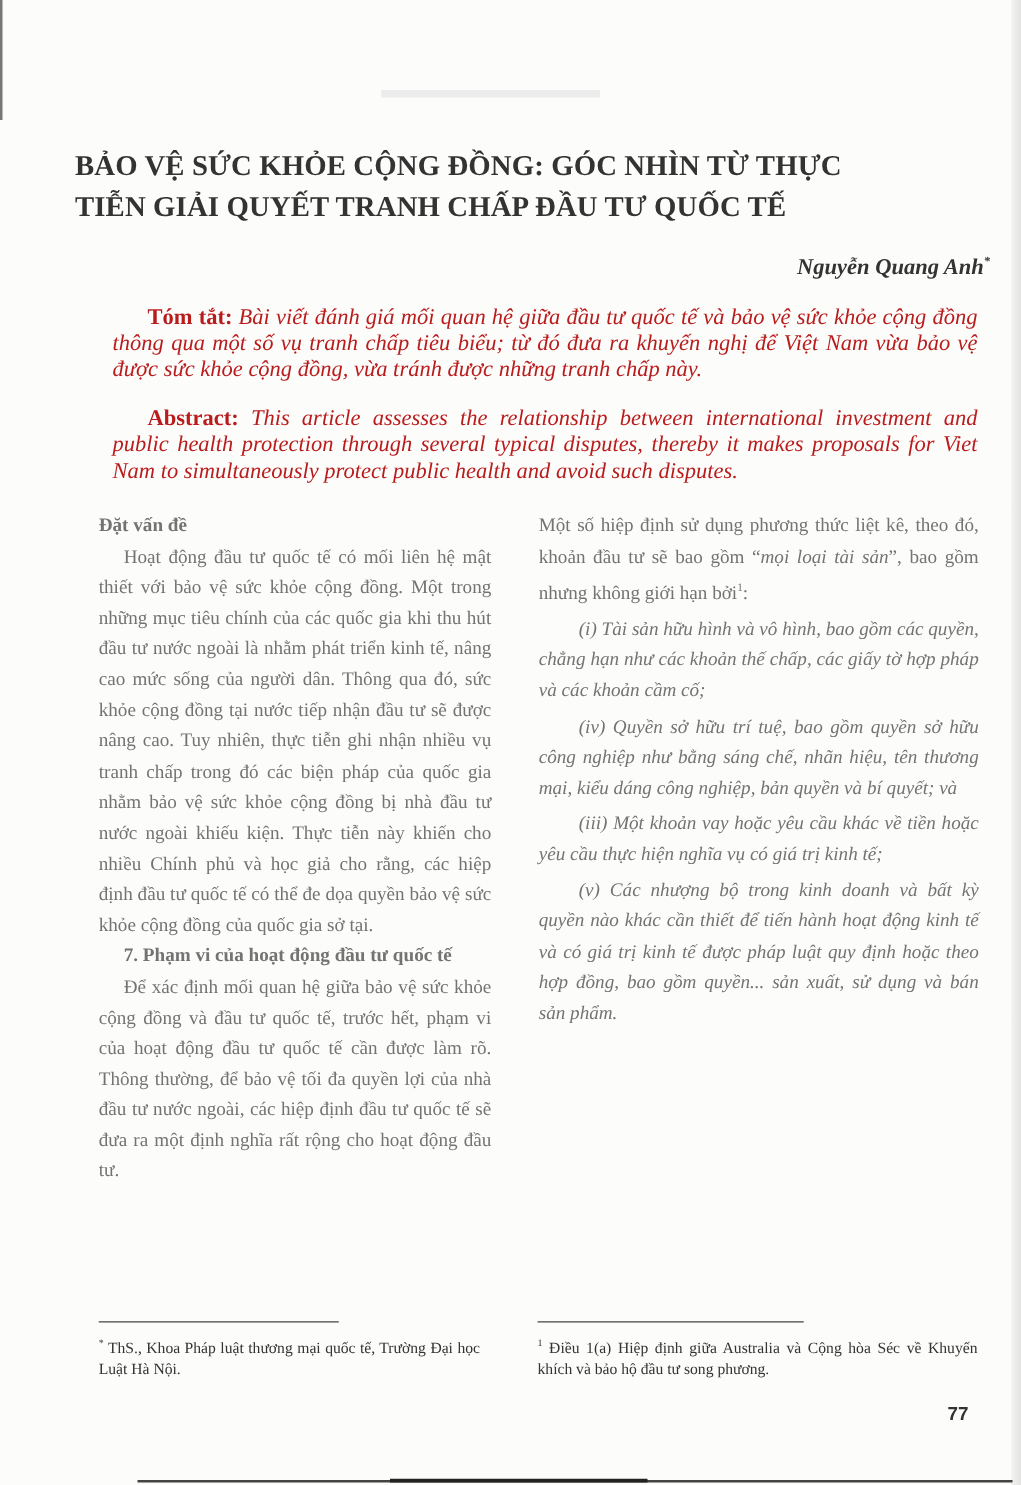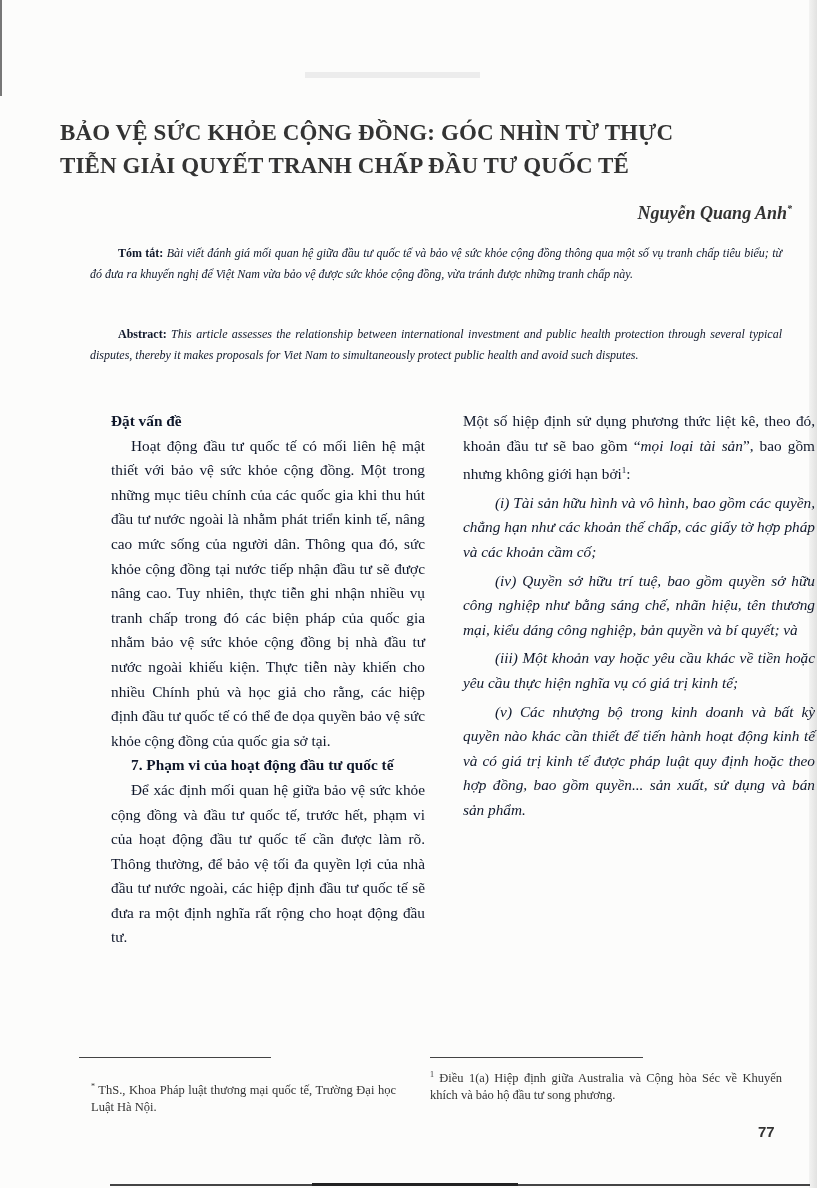--- a/index.html
+++ b/index.html
@@ -19,28 +19,28 @@
     color: #333; letter-spacing: 0.1px;
   }
   .author {
     position: absolute; right: 25px; top: 203px;
     font-style: italic; font-weight: bold; font-size: 18px; color: #333;
   }
   .author sup { font-size: 10px; }
 
   .abstract-block {
     position: absolute; left: 90px; width: 692px;
-    font-size: 12px; line-height: 21px; text-align: justify; color: #0f172a;
+    font-size: 18px; line-height: 21px; text-align: justify; color: #b91c1c;
   }
   .abstract-block .lbl { font-weight: bold; font-style: normal; }
   .abstract-block .txt { font-style: italic; }
   .abs-vi { top: 243px; text-indent: 28px; }
   .abs-en { top: 324px; text-indent: 28px; }
 
-  .col { position: absolute; top: 409px; font-size: 15.3px; line-height: 24.6px; text-align: justify; color: #0f172a; margin-left: 32px; }
+  .col { position: absolute; top: 409px; font-size: 15.3px; line-height: 24.6px; text-align: justify; color: #737373; }
   .col-left { left: 79px; width: 314px; }
   .col-right { left: 431px; width: 352px; }
 
   .h-sec { font-weight: bold; text-indent: 0; margin: 0; }
   .para { margin: 0; text-indent: 20px; }
   .h-num { font-weight: bold; margin: 0; text-indent: 20px; }
   .right-intro { margin: 0; text-indent: 0; }
   .item { margin: 0 0 0 0; text-indent: 32px; font-style: italic; }
   .item + .item { margin-top: 4px; }
   .right-intro + .item { margin-top: 4px; }
@@ -102,21 +102,21 @@
   </p>
   <p class="item">(i) Tài sản hữu hình và vô hình, bao gồm các quyền, chẳng hạn như các khoản thế chấp, các giấy tờ hợp pháp và các khoản cầm cố;</p>
   <p class="item">(iv) Quyền sở hữu trí tuệ, bao gồm quyền sở hữu công nghiệp như bằng sáng chế, nhãn hiệu, tên thương mại, kiểu dáng công nghiệp, bản quyền và bí quyết; và</p>
   <p class="item">(iii) Một khoản vay hoặc yêu cầu khác về tiền hoặc yêu cầu thực hiện nghĩa vụ có giá trị kinh tế;</p>
   <p class="item">(v) Các nhượng bộ trong kinh doanh và bất kỳ quyền nào khác cần thiết để tiến hành hoạt động kinh tế và có giá trị kinh tế được pháp luật quy định hoặc theo hợp đồng, bao gồm quyền... sản xuất, sử dụng và bán sản phẩm.</p>
 </div>
 
 <div class="fn-rule fn-rule-left"></div>
 <div class="fn-rule fn-rule-right"></div>
 
-<p class="footnote fn-left" style="margin:12px">
+<p class="footnote fn-left" style="margin:0">
   <sup>*</sup>
   <span>ThS., Khoa Pháp luật thương mại quốc tế, Trường Đại học Luật Hà Nội.</span>
 </p>
 <p class="footnote fn-right" style="margin:0">
   <sup>1</sup>
   <span>Điều 1(a) Hiệp định giữa Australia và Cộng hòa Séc về Khuyến khích và bảo hộ đầu tư song phương.</span>
 </p>
 
 <div class="page-number">77</div>
 

